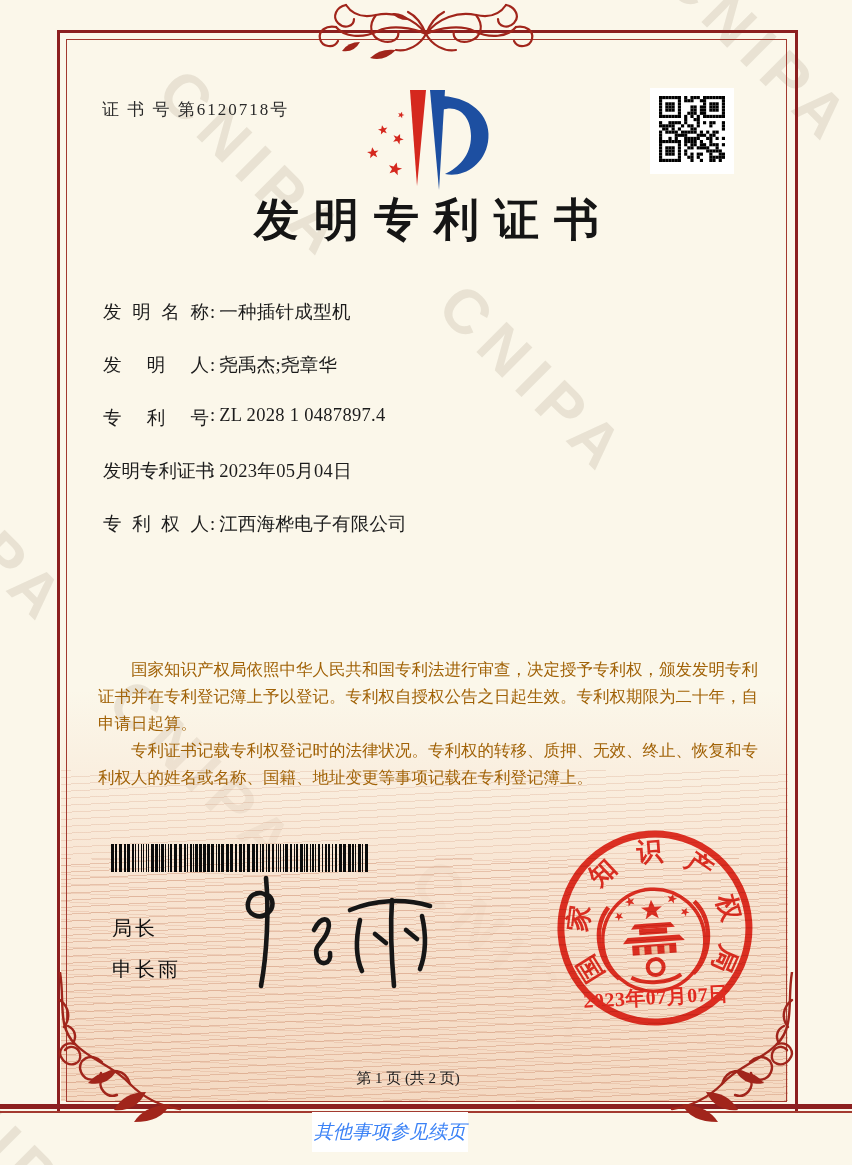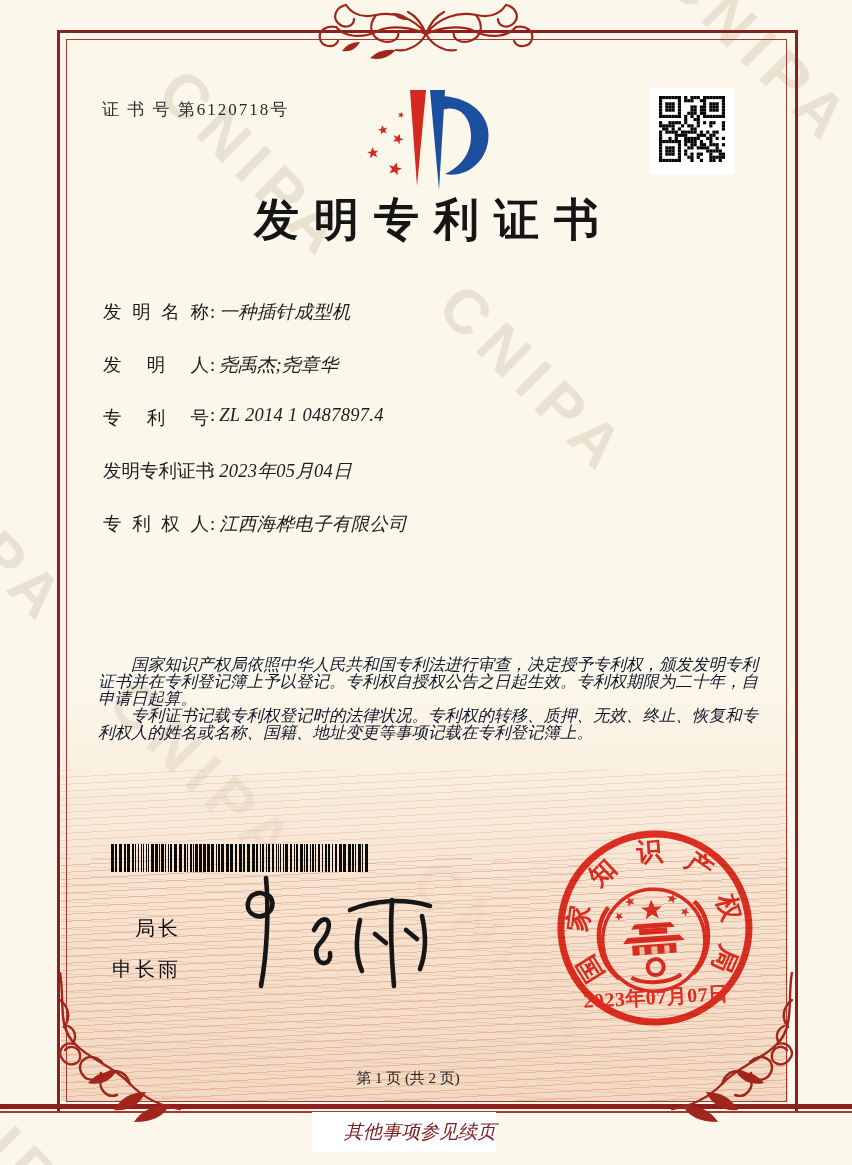--- a/index.html
+++ b/index.html
@@ -36,45 +36,45 @@
   .qr-box{position:absolute;left:650px;top:88px;width:84px;height:86px;background:#ffffff;}
   .qr-box svg{position:absolute;left:9px;top:8px;}
   .title{position:absolute;left:0;top:190px;width:852px;text-align:center;
       font-size:45px;font-weight:bold;letter-spacing:15px;color:#151515;transform:translateX(8px);}
 
   
   .fields{position:absolute;left:103px;top:299px;width:680px;font-size:18.5px;color:#1c1c1c;}
   .frow{height:26px;margin-bottom:27px;white-space:nowrap;position:relative;}
   .flabel{display:inline-block;width:106px;text-align:justify;text-align-last:justify;vertical-align:top;}
   .fcolon{display:inline-block;margin:0 4px 0 1px;}
-  .fvalue{letter-spacing:.3px;font-style:italic;}
+  .fvalue{letter-spacing:.3px;}
   .grant-pub{position:absolute;left:327px;top:0;}
 
   
-  .paras{position:absolute;left:98px;top:656px;width:674px;font-size:16.5px;line-height:17px;
-      color:#0f172a;font-style:italic;}
+  .paras{position:absolute;left:98px;top:656px;width:674px;font-size:16.5px;line-height:27px;
+      color:#a16207;}
   .paras p{margin:0;text-indent:2em;}
 
   
   .barcode{position:absolute;left:111px;top:844px;}
   .signature{position:absolute;left:222px;top:872px;}
   .officer{position:absolute;left:112px;top:915px;font-size:20px;color:#111;letter-spacing:3px;
-      font-family:Liberation Serif, serif;text-align:right;}
+      font-family:Liberation Serif, serif;}
   .officer div{margin-bottom:14px;}
 
   .seal{position:absolute;left:556px;top:824px;width:200px;height:210px;transform:rotate(-4deg);
       mix-blend-mode:multiply;opacity:.96;}
   .seal svg text{fill:#e12b20;font-size:26px;font-weight:bold;font-family:"Liberation Serif","DejaVu Serif",serif;}
   .seal-date{position:absolute;left:556px;top:984px;width:200px;text-align:center;
       font-size:20px;font-weight:bold;color:#e12b20;transform:rotate(-3deg);letter-spacing:.5px;}
 
   .page-info{position:absolute;left:0;top:1069px;width:852px;text-align:center;font-size:15px;color:#222;
       transform:translateX(-18px);}
-  .note-box{position:absolute;left:312px;top:1112px;width:184px;height:40px;background:#ffffff;
-      text-align:right;line-height:40px;font-size:19px;font-style:italic;color:#7f1d1d;}
+  .note-box{position:absolute;left:312px;top:1112px;width:156px;height:40px;background:#ffffff;
+      text-align:center;line-height:40px;font-size:19px;font-style:italic;color:#3b82f6;}
 </style>
 </head>
 <body>
 
 <div class="page">
 
   <div class="wm" style="left:195px;top:55px;">CNIPA</div>
   <div class="wm" style="left:475px;top:270px;">CNIPA</div>
   <div class="wm" style="left:-85px;top:420px;">CNIPA</div>
   <div class="wm" style="left:145px;top:665px;">CNIPA</div>
@@ -403,21 +403,21 @@
   <div class="title">发明专利证书</div>
 
   <div class="fields">
     <div class="frow">
       <span class="flabel">发 明 名 称</span><span class="fcolon">:</span><span class="fvalue">一种插针成型机</span>
     </div>
     <div class="frow">
       <span class="flabel">发 明 人</span><span class="fcolon">:</span><span class="fvalue">尧禹杰;尧章华</span>
     </div>
     <div class="frow">
-      <span class="flabel">专 利 号</span><span class="fcolon">:</span><span class="fvalue">ZL 2014 1 0487897.4</span>
+      <span class="flabel">专 利 号</span><span class="fcolon">:</span><span class="fvalue">ZL 2028 1 0487897.4</span>
     </div>
     <div class="frow">
       <span class="flabel">发明专利证书</span><span class="fcolon">:</span><span class="fvalue">2023年05月04日</span>
     </div>
     <div class="frow">
       <span class="flabel">专 利 权 人</span><span class="fcolon">:</span><span class="fvalue">江西海桦电子有限公司</span>
     </div>
   </div>
 
   <div class="paras">

